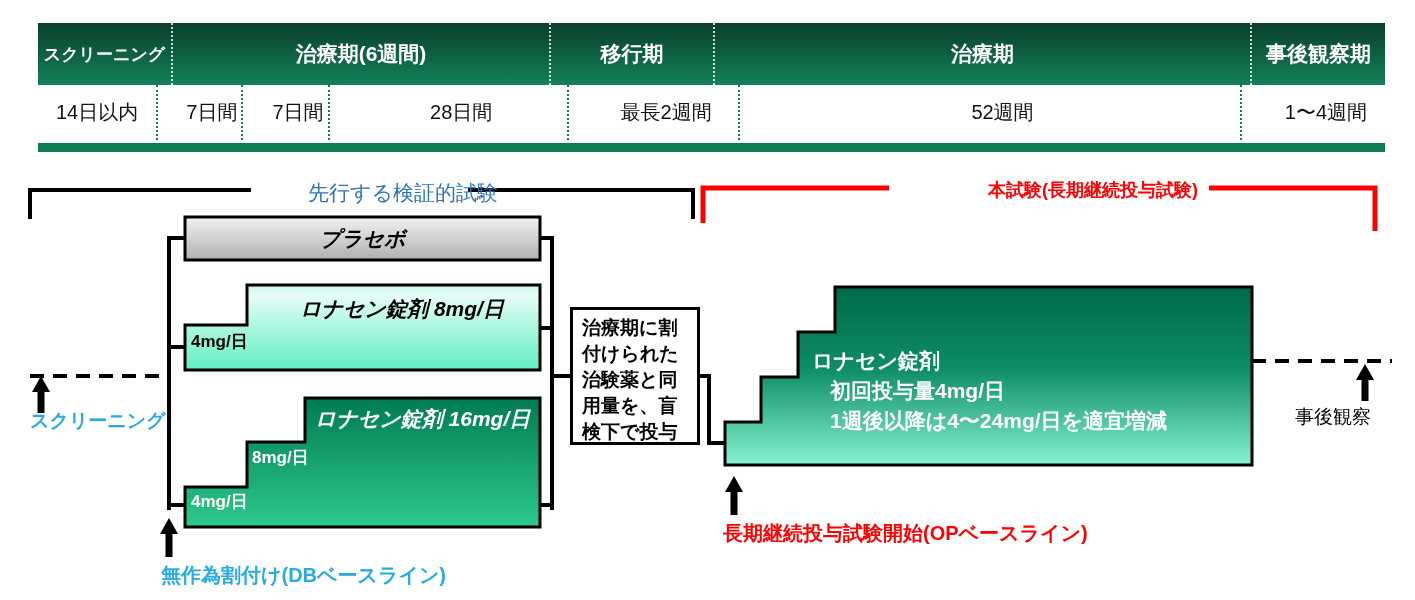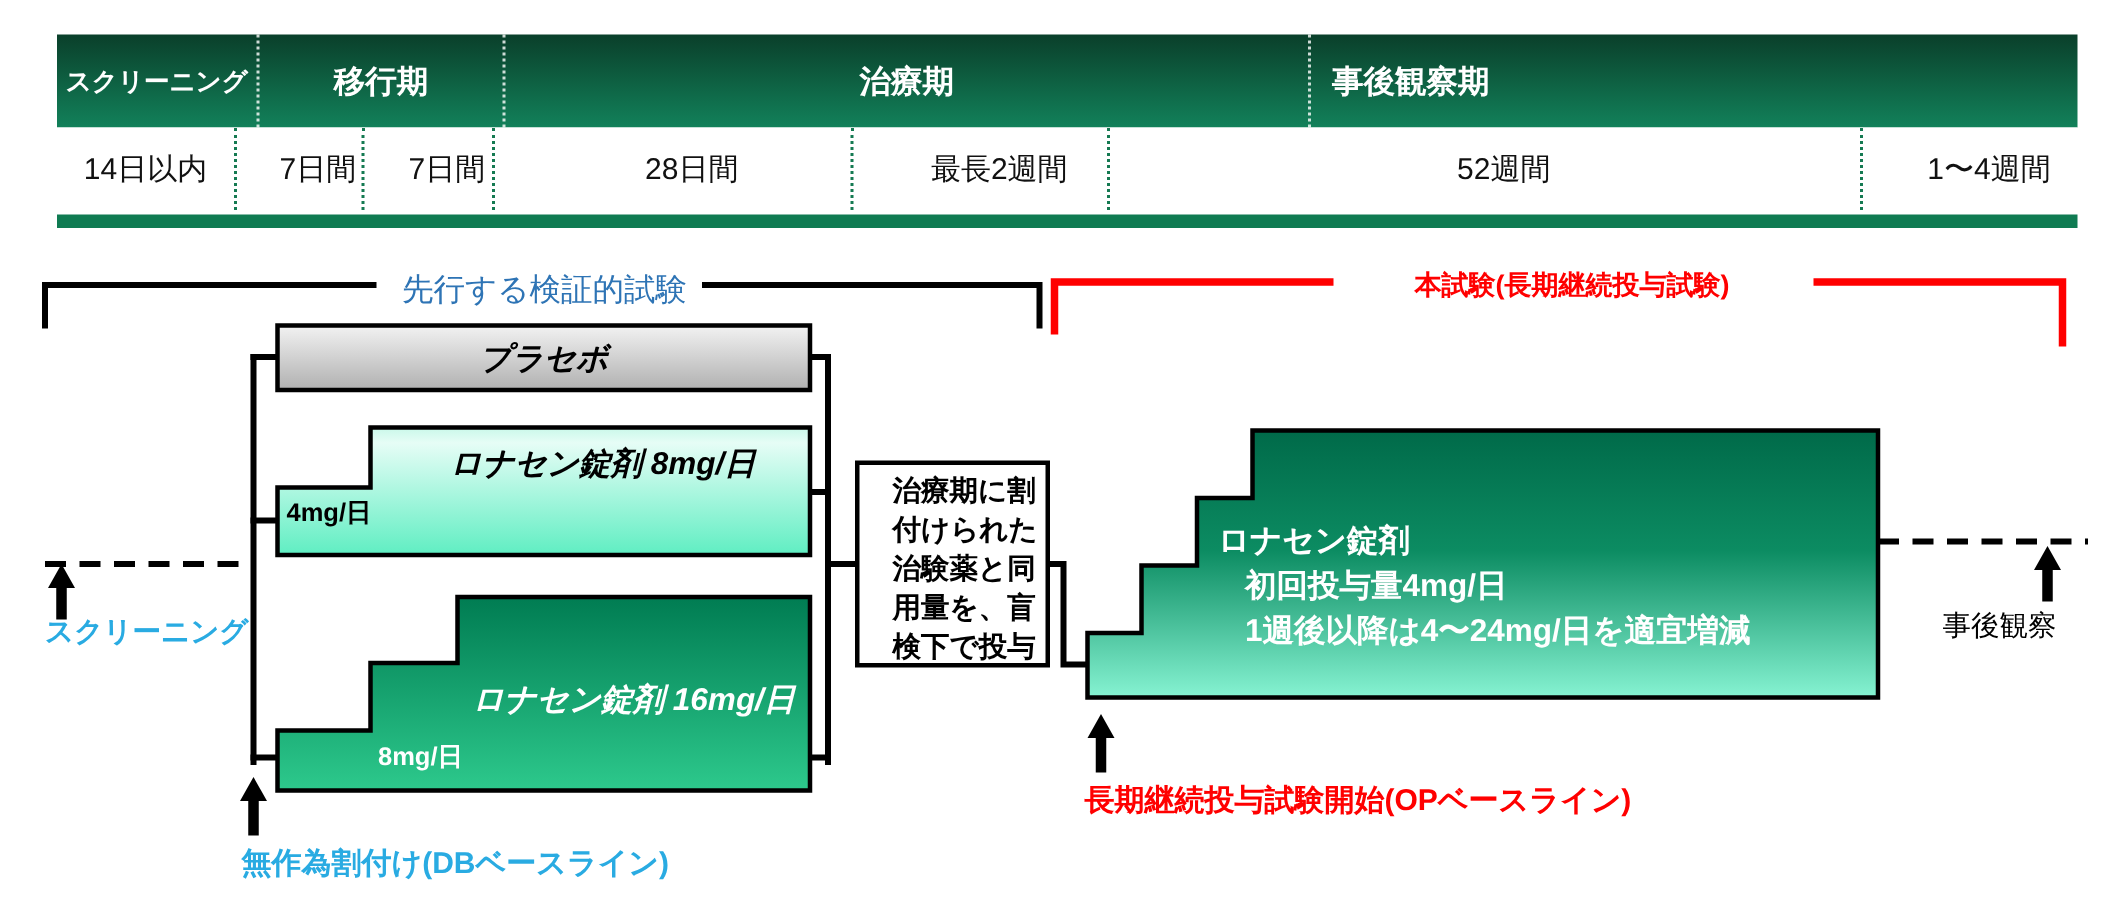--- a/index.html
+++ b/index.html
@@ -26,45 +26,46 @@
   }
   .tbar{height:9px;margin-top:3px;background:#0f7b52;}
   
   .overlay{position:absolute;left:0;top:0;}
   
   .lbl{position:absolute;white-space:nowrap;}
   .blue-steel{color:#2e74b5;font-size:21px;}
   .red-bold{color:#ff0000;font-weight:bold;font-size:18px;}
   .blue-cyan{color:#29abe2;font-weight:bold;}
   .box-title{font-weight:bold;font-size:21px;color:#000;text-align:center;font-style:italic;}
-  .box-title.white, .step-lbl.white{color:#fff;margin-top:47px;}
+  .box-title.white, .step-lbl.white{color:#fff;}
   .step-lbl{font-weight:bold;font-size:17px;color:#000;}
-  .center{text-align:center;}
+  .center{text-align:right;}
   
   .transition-box{
     position:absolute;left:570px;top:307px;width:130px;height:138px;
     background:#fff;border:3px solid #000;box-sizing:border-box;
     font-weight:bold;font-size:19px;color:#000;line-height:26px;
-    padding:5px 0 0 22px;
+    padding:5px 0 0 9px;
   }
   
   .open-label-text{
     position:absolute;left:812px;top:336px;color:#fff;font-weight:bold;
     font-size:21px;line-height:30px;white-space:nowrap;margin-top:10px;
   }
   .open-label-text .indent{padding-left:18px;}
 </style>
 </head>
 <body>
 
 <div class="canvas">
 
   <div class="tbl">
     <div class="thead">
       <div class="th small" style="width:135px">スクリーニング</div>
+      <div class="th" style="width:378px">治療期(6週間)</div>
       <div class="th" style="width:164px">移行期</div>
       <div class="th" style="width:537px">治療期</div>
       <div class="th last" style="width:133px">事後観察期</div>
     </div>
     <div class="tbody">
       <div class="td" style="width:135px">14日以内</div>
       <div class="td" style="width:67px">7日間</div>
       <div class="td" style="width:70px">7日間</div>
       <div class="td" style="width:241px">28日間</div>
       <div class="td" style="width:164px">最長2週間</div>

